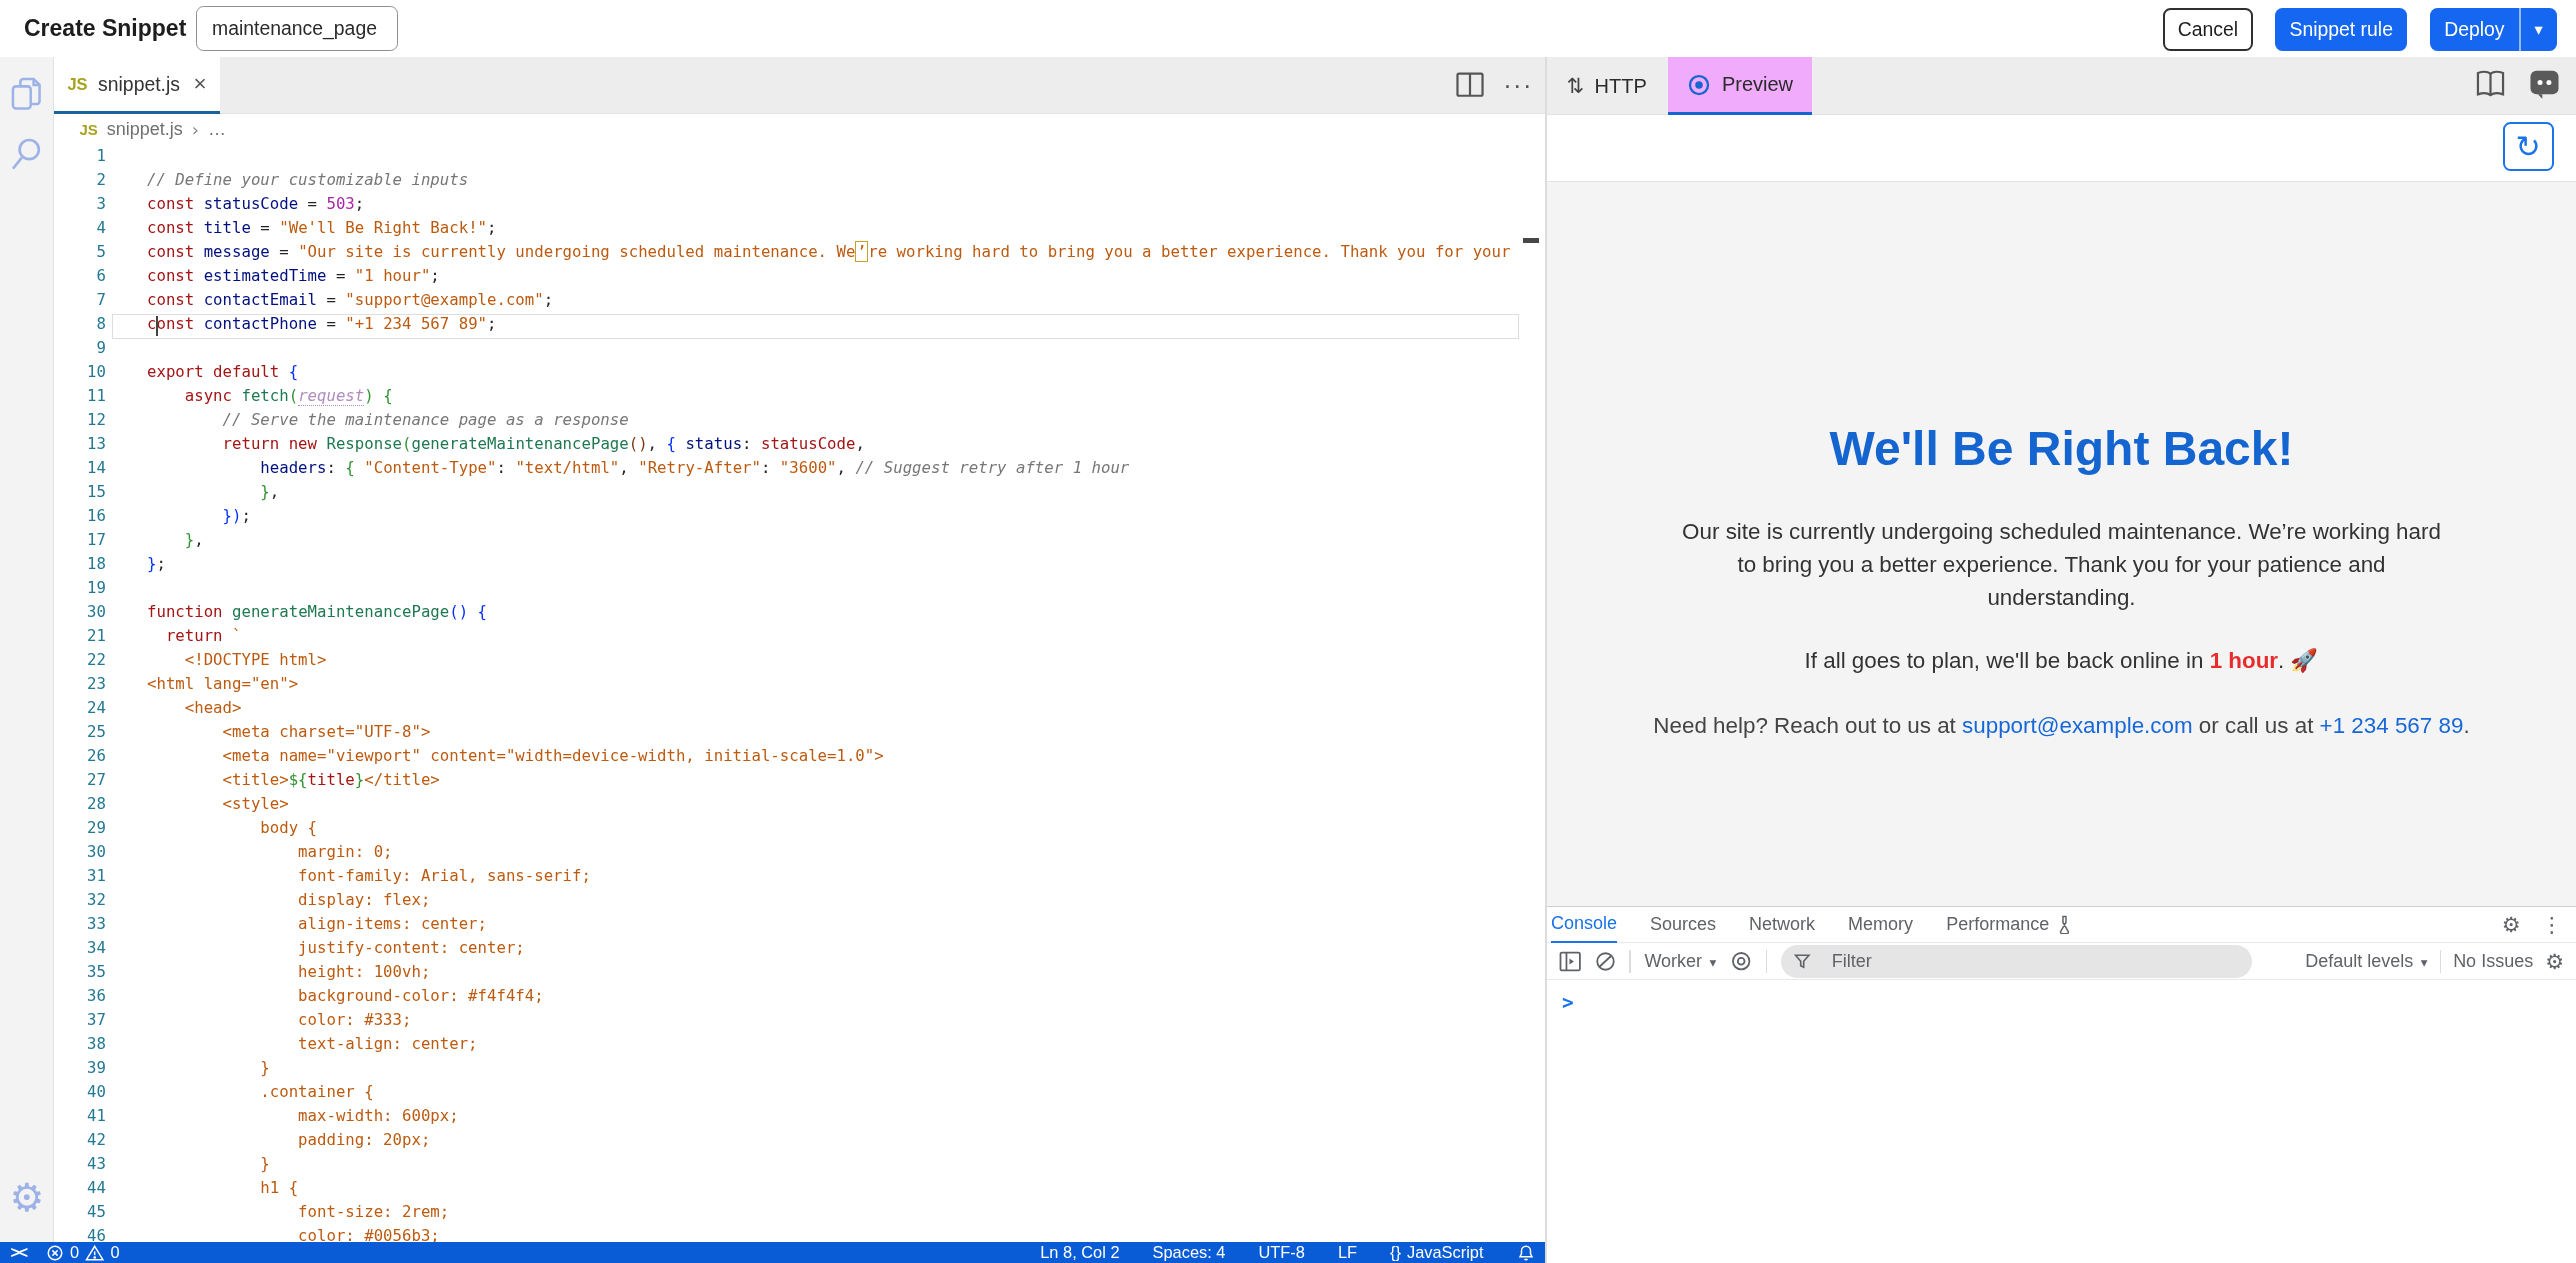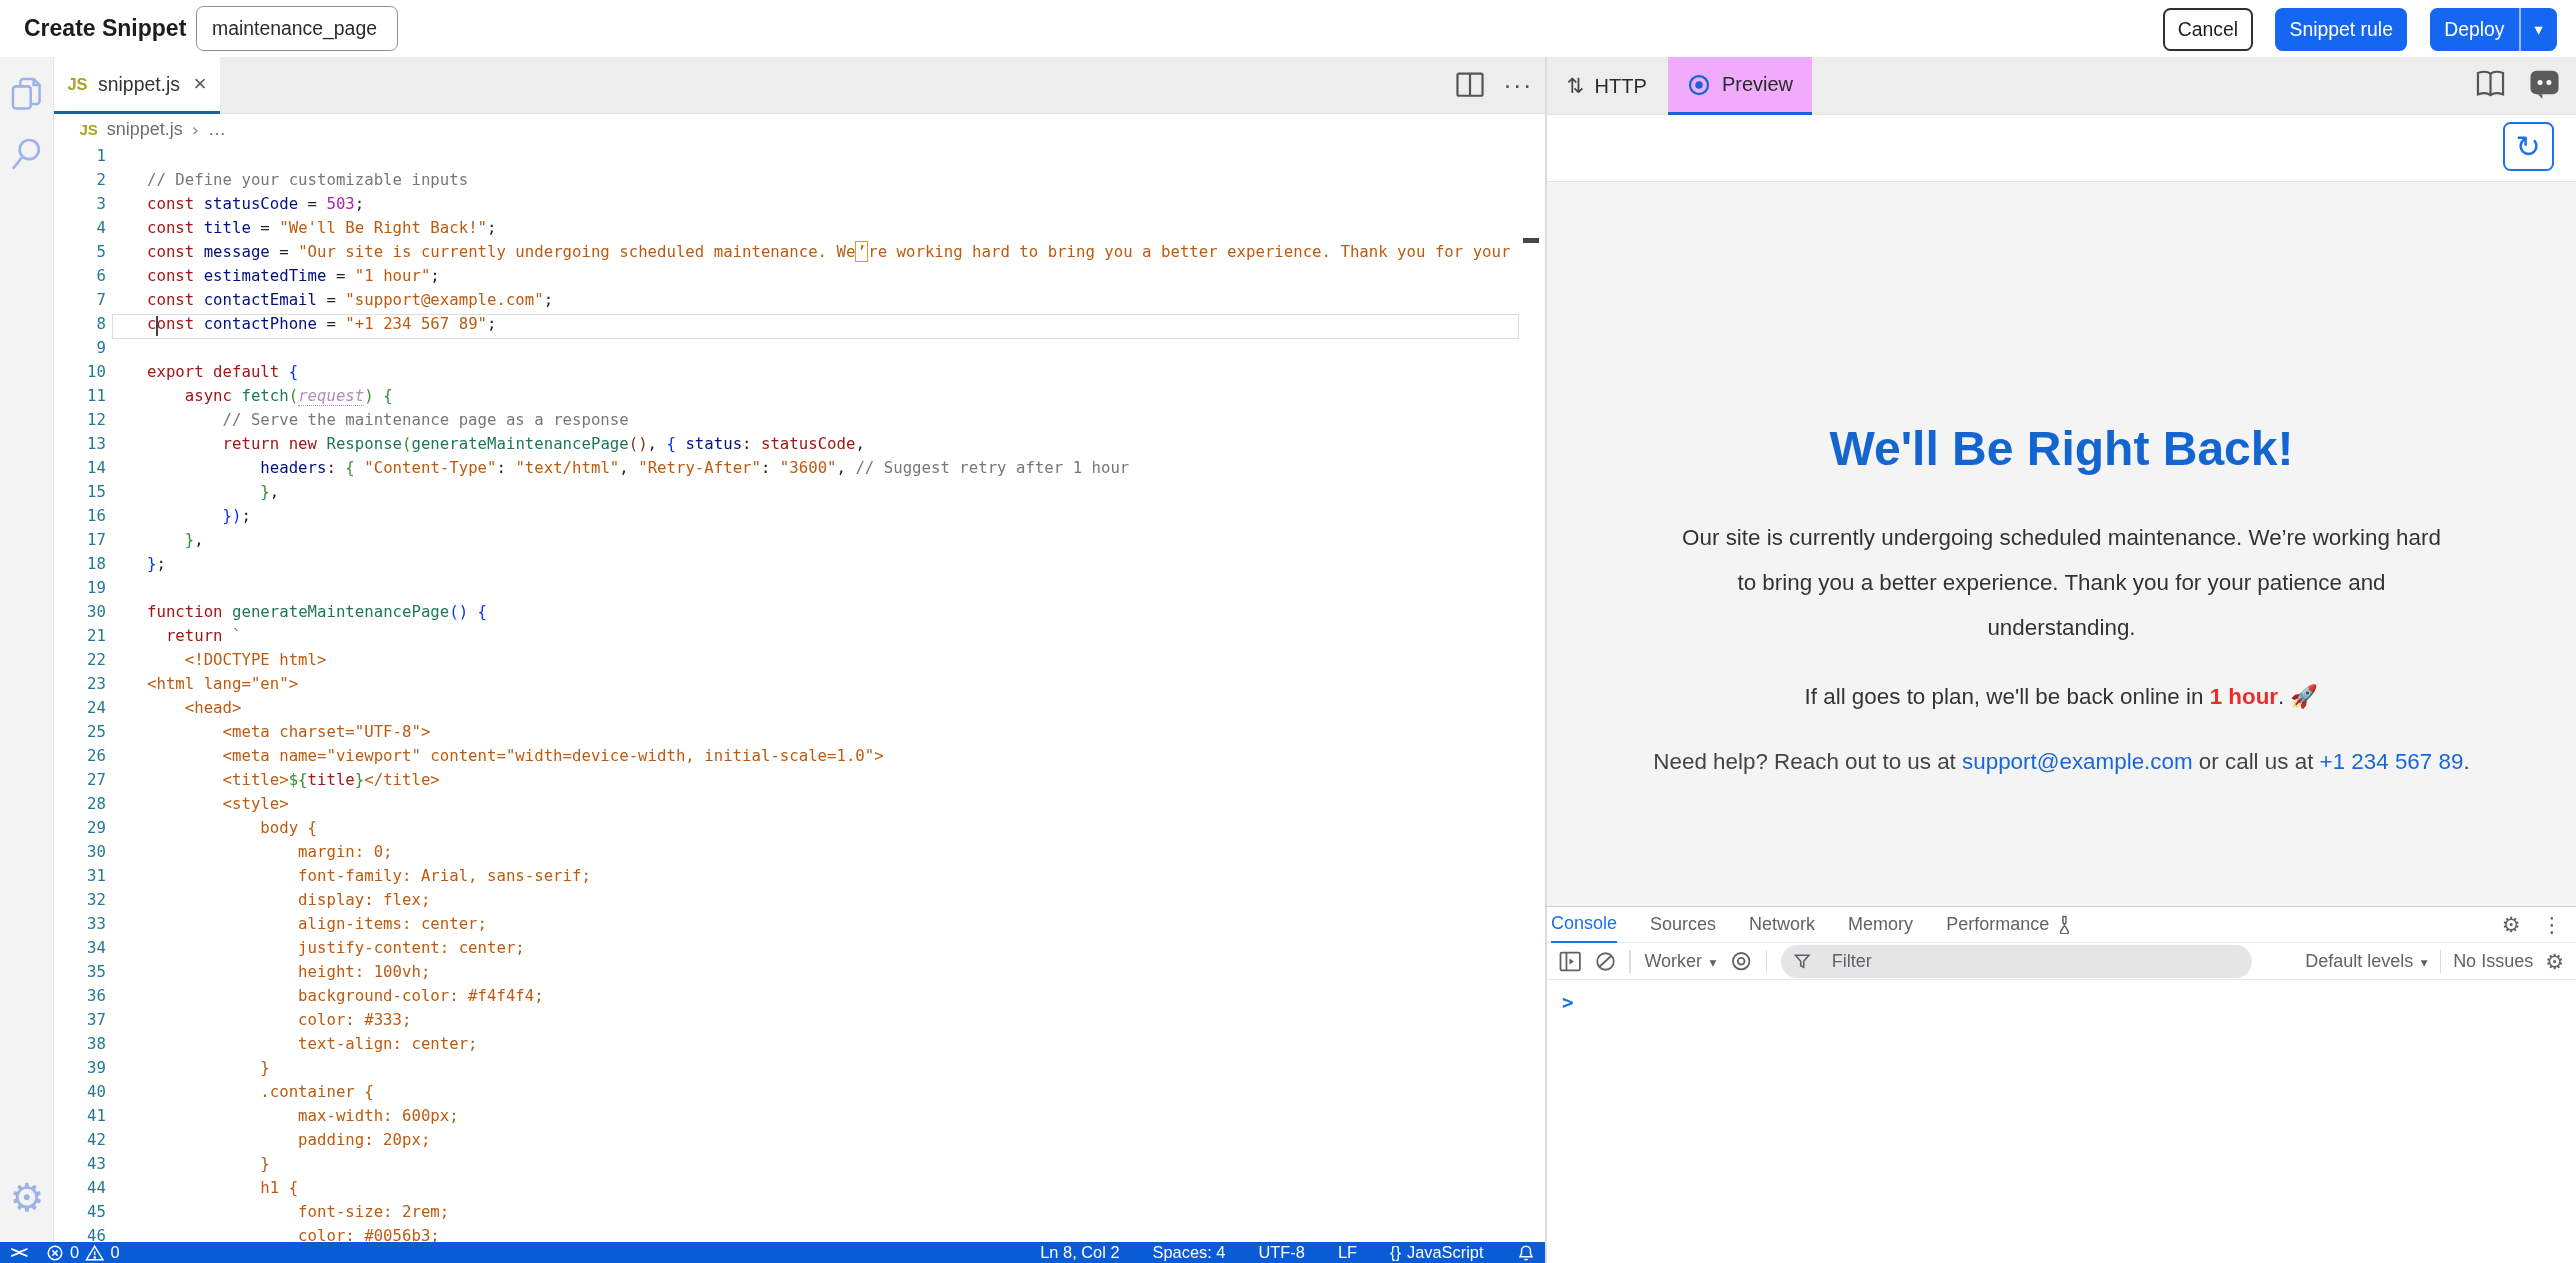--- a/index.html
+++ b/index.html
@@ -40,21 +40,21 @@
   .breadcrumb .js-badge { font-size:15px; }
   .bc-sep { color:#8a8a8a; }
 
   .editor { position:absolute; left:54px; top:144px; width:1491px; height:1099px; background:#fff; overflow:hidden; }
   .gutter { position:absolute; left:0; top:0; width:52px; text-align:right; color:#237893;
             font:15.7px/24px "DejaVu Sans Mono", monospace; }
   .gutter .ln { height:24px; }
   .code-lines { position:absolute; left:93px; top:0; width:1371px; overflow:hidden;
                 font:15.7px/24px "DejaVu Sans Mono", monospace; white-space:pre; color:#222; }
   .cl { height:24px; }
-  .t-c { color:#777; }
+  .t-c { color:#777; font-style:italic; }
   .t-k { color:#a31515; }
   .t-v { color:#001080; }
   .t-pr { color:#001080; }
   .t-n { color:#a626a4; }
   .t-s { color:#bd5a0f; }
   .t-f { color:#1e7850; }
   .t-p { color:#222; }
   .t-b1 { color:#0431fa; }
   .t-b2 { color:#319331; }
   .t-b3 { color:#7b3814; }
@@ -88,21 +88,21 @@
                border-radius:7.5px; font-size:20px; color:#2b2b2b; padding:0 16.4px; background:#fff;
                font-family:"Liberation Sans", sans-serif; }
   .refresh-btn { position:absolute; right:22.4px; top:4.5px; width:51px; height:49px; border:2.2px solid #1a73e8;
                  border-radius:7.5px; background:#fff; color:#1a73e8; font-size:30px; display:flex;
                  align-items:center; justify-content:center; cursor:pointer; }
 
   .preview-area { position:absolute; left:0; top:124px; width:1029px; height:725px; background:#f4f4f4;
                   border-top:1.5px solid #e3e3e3; text-align:center; }
   .pv-inner { padding-top:239px; }
   .pv-h1 { font-size:48px; font-weight:700; color:#1565d0; }
-  .pv-msg { margin:39px auto 6px; max-width:777px; font-size:22.4px; line-height:45px; color:#333; }
+  .pv-msg { margin:39px auto 6px; max-width:777px; font-size:22.4px; line-height:33px; color:#333; }
   .pv-eta { margin-top:33px; font-size:22.4px; color:#333; }
   .pv-eta b { color:#e82c2c; }
   .pv-help { margin-top:39px; font-size:22.4px; color:#444; }
   .pv-link { color:#1667d9; text-decoration:none; }
 
   
   .devtools { position:absolute; left:0; top:849px; width:1029px; height:357px; background:#fff;
               border-top:1.5px solid #cfcfcf; }
   .dt-tabs { position:absolute; left:0; top:0; width:1029px; height:36px; border-bottom:1.5px solid #e8e8e8;
              display:flex; align-items:center; gap:33px; padding-left:4px; font-size:18px; color:#5f6368; }

